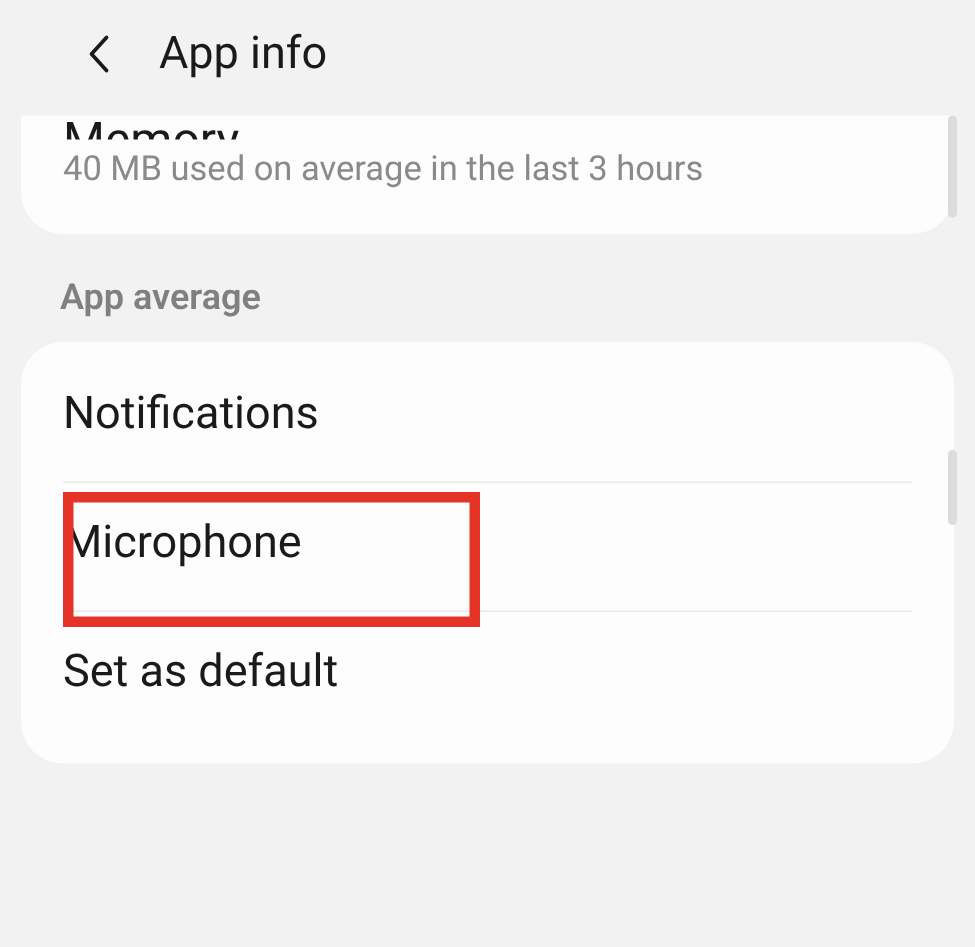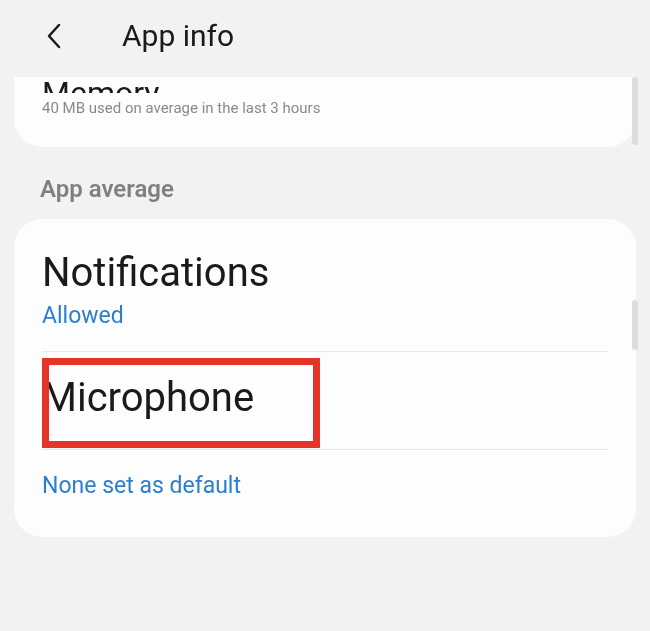--- a/index.html
+++ b/index.html
@@ -10,23 +10,22 @@
     body {
       font-family: -apple-system, BlinkMacSystemFont, "Segoe UI", Roboto, Helvetica, Arial, sans-serif;
       background: #f2f2f2;
       width: 650px;
       height: 631px;
       overflow: hidden;
     }
     .header {
       display: flex;
       align-items: center;
-      padding: 18px 20px 24px 20px;
+      padding: 18px 20px 24px 32px;
       background: #f2f2f2;
-      gap: 28px;
     }
     .back-icon {
       width: 28px;
       height: 28px;
       display: flex;
       align-items: center;
       justify-content: center;
       margin-right: 26px;
       margin-left: 20px;
     }
@@ -55,21 +54,21 @@
       font-size: 32px;
       color: #1a1a1a;
       overflow: hidden;
       height: 16px;
       display: flex;
       align-items: flex-end;
       line-height: 0;
       margin-bottom: 6px;
     }
     .memory-sub {
-      font-size: 15px;
+      font-size: 23px;
       color: #8a8a8a;
       margin-top: 4px;
     }
     .scroll-hint {
       position: absolute;
       right: -2px;
       top: 0;
       width: 6px;
       height: 68px;
       background: #dcdcdc;
@@ -82,21 +81,21 @@
       padding: 12px 40px 16px 40px;
     }
     .card-main {
       padding: 8px 0 16px 0;
     }
     .item {
       padding: 22px 28px;
       position: relative;
     }
     .item-title {
-      font-size: 40px;
+      font-size: 30px;
       color: #1a1a1a;
       margin-bottom: 6px;
     }
     .item-sub {
       font-size: 23px;
       color: #2b7fd0;
     }
     .divider {
       height: 1px;
       background: #e8e8e8;
@@ -140,31 +139,30 @@
   <div class="memory-sub">40 MB used on average in the last 3 hours</div>
   <div class="scroll-hint"></div>
 </div>
 
 <div class="section-label">App average</div>
 
 <div class="card card-main">
 
   <div class="item">
     <div class="item-title">Notifications</div>
-    <div class="item-sub">Allowed</div>
   </div>
 
   <div class="divider"></div>
 
   <div class="item" style="position:relative;">
     <div class="highlight-box highlight-permissions"></div>
     <div class="item-title">Microphone</div>
   </div>
 
   <div class="divider"></div>
 
   <div class="item">
-    <div class="item-sub">None set as default</div>
+    <div class="item-title">Set as default</div>
   </div>
 
 </div>
 
 <div class="scroll-hint2"></div>
 
 </body></html>

